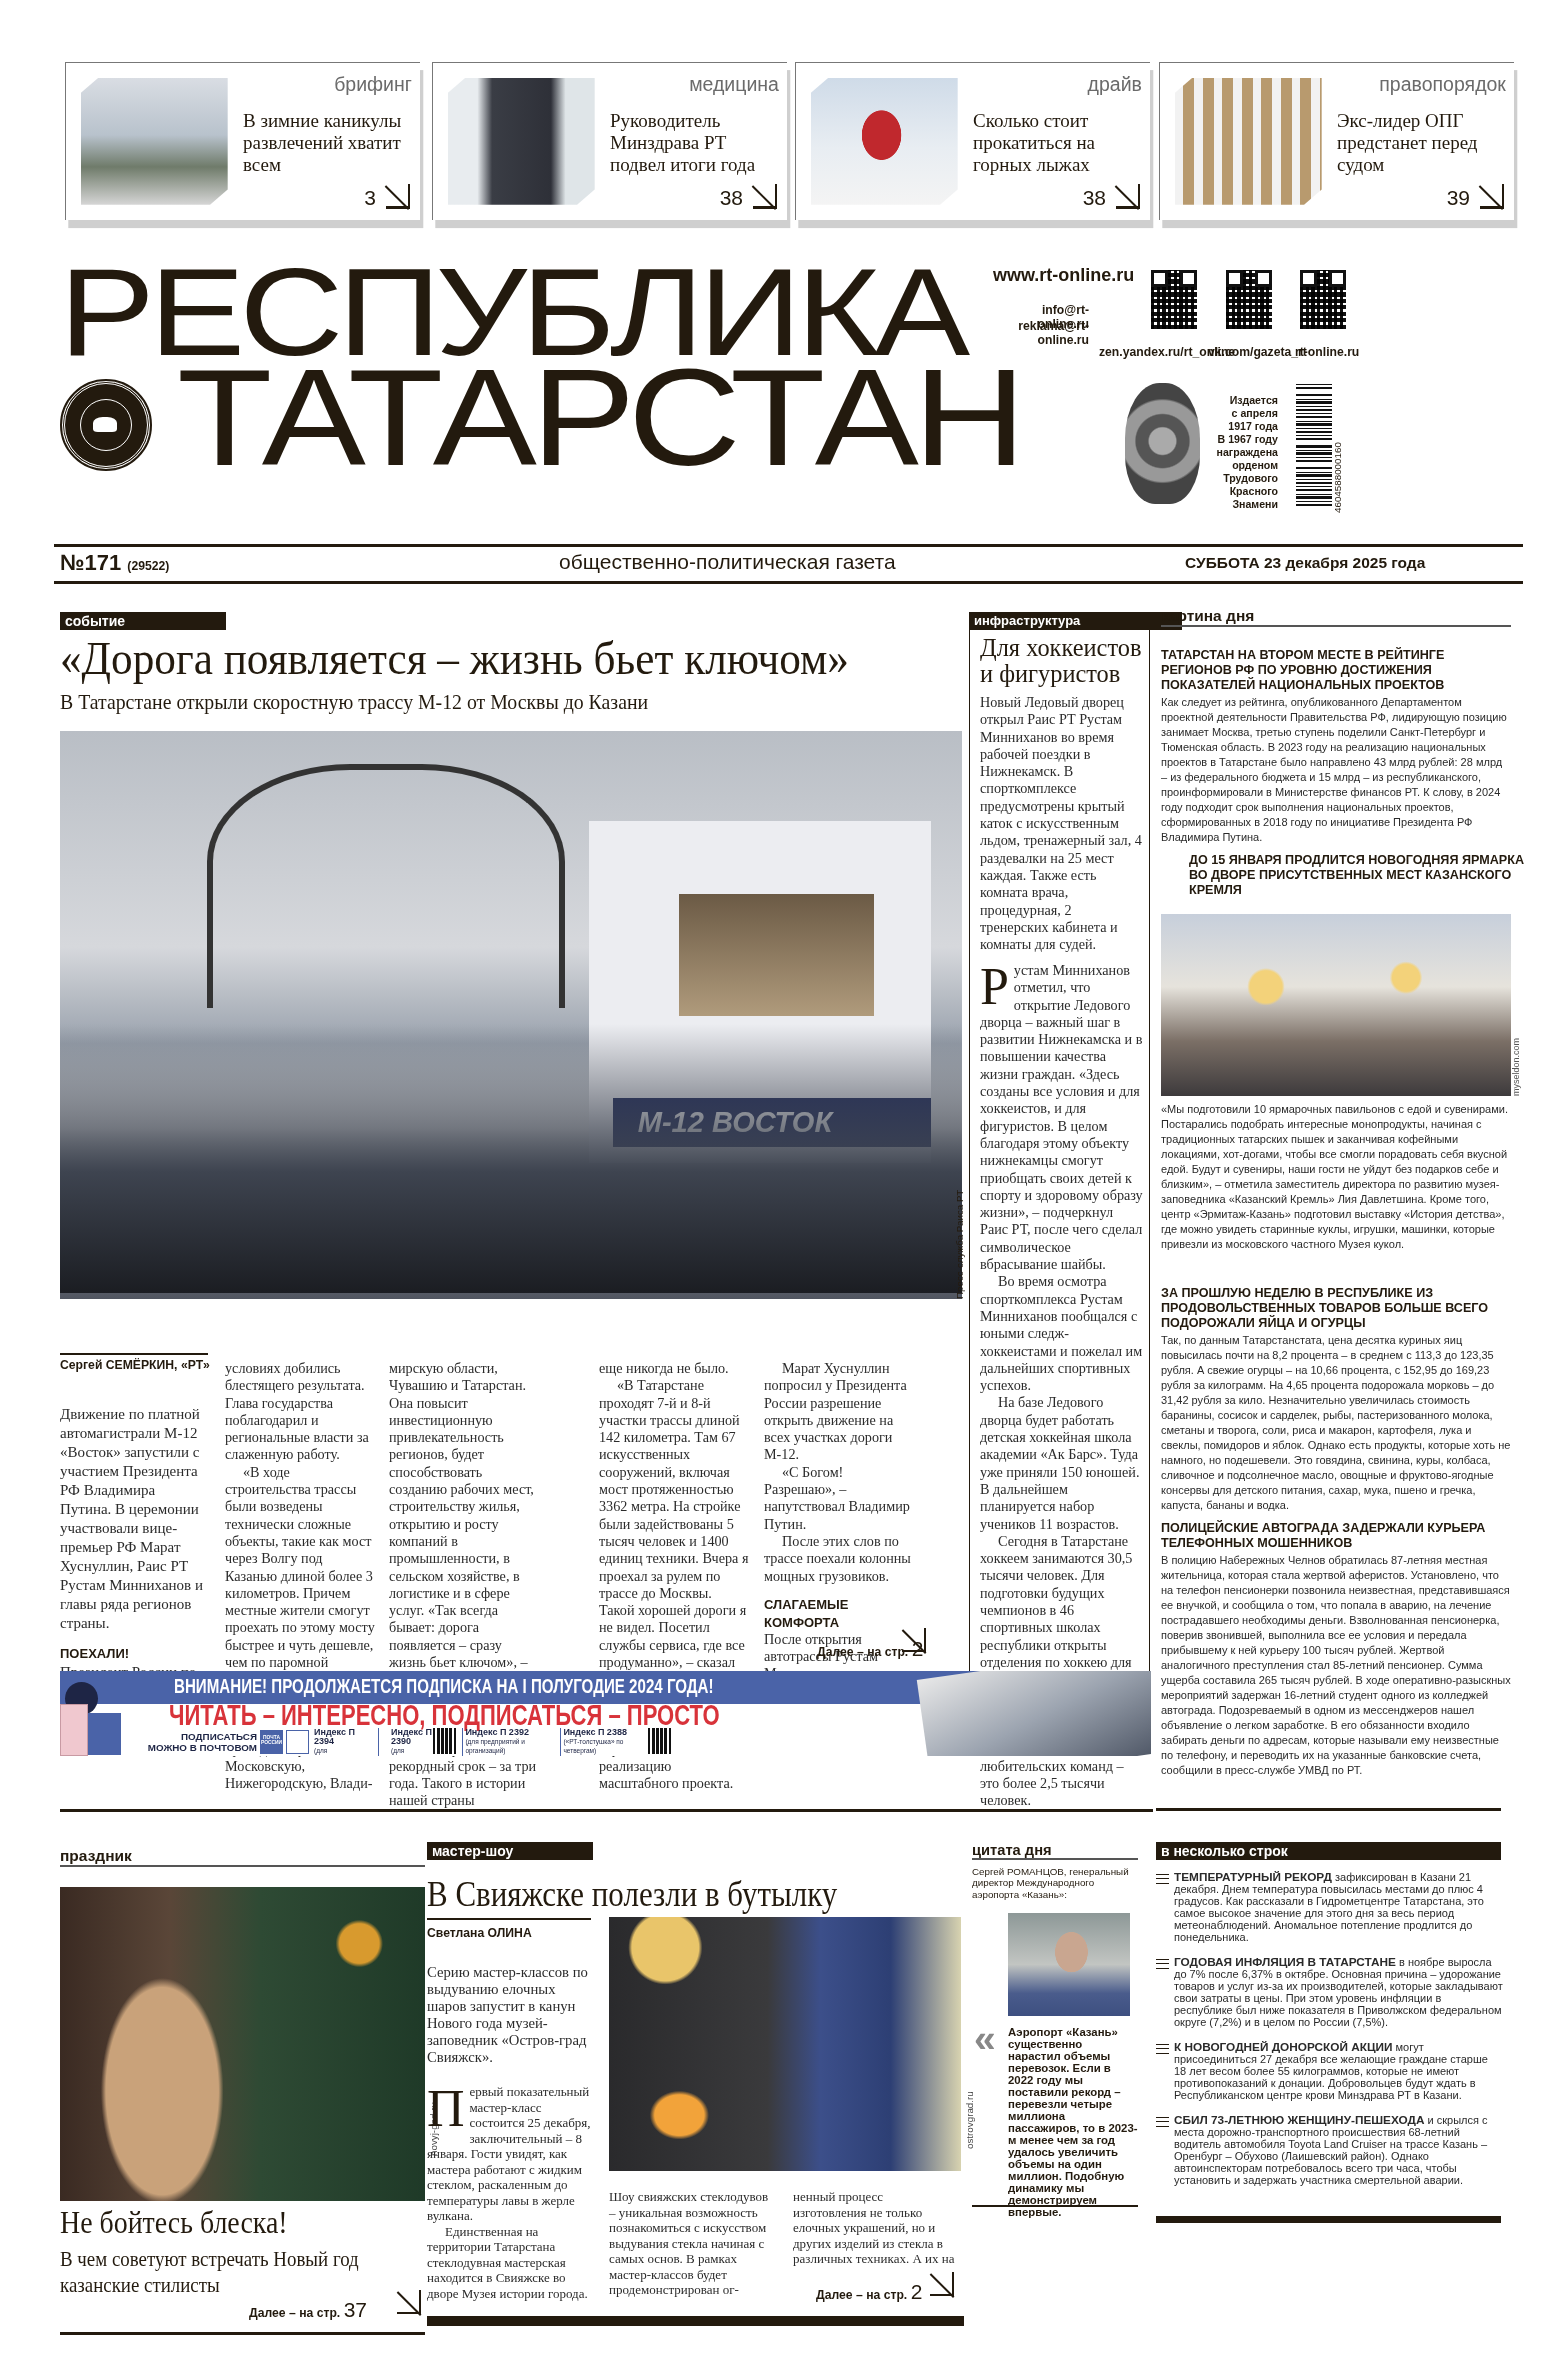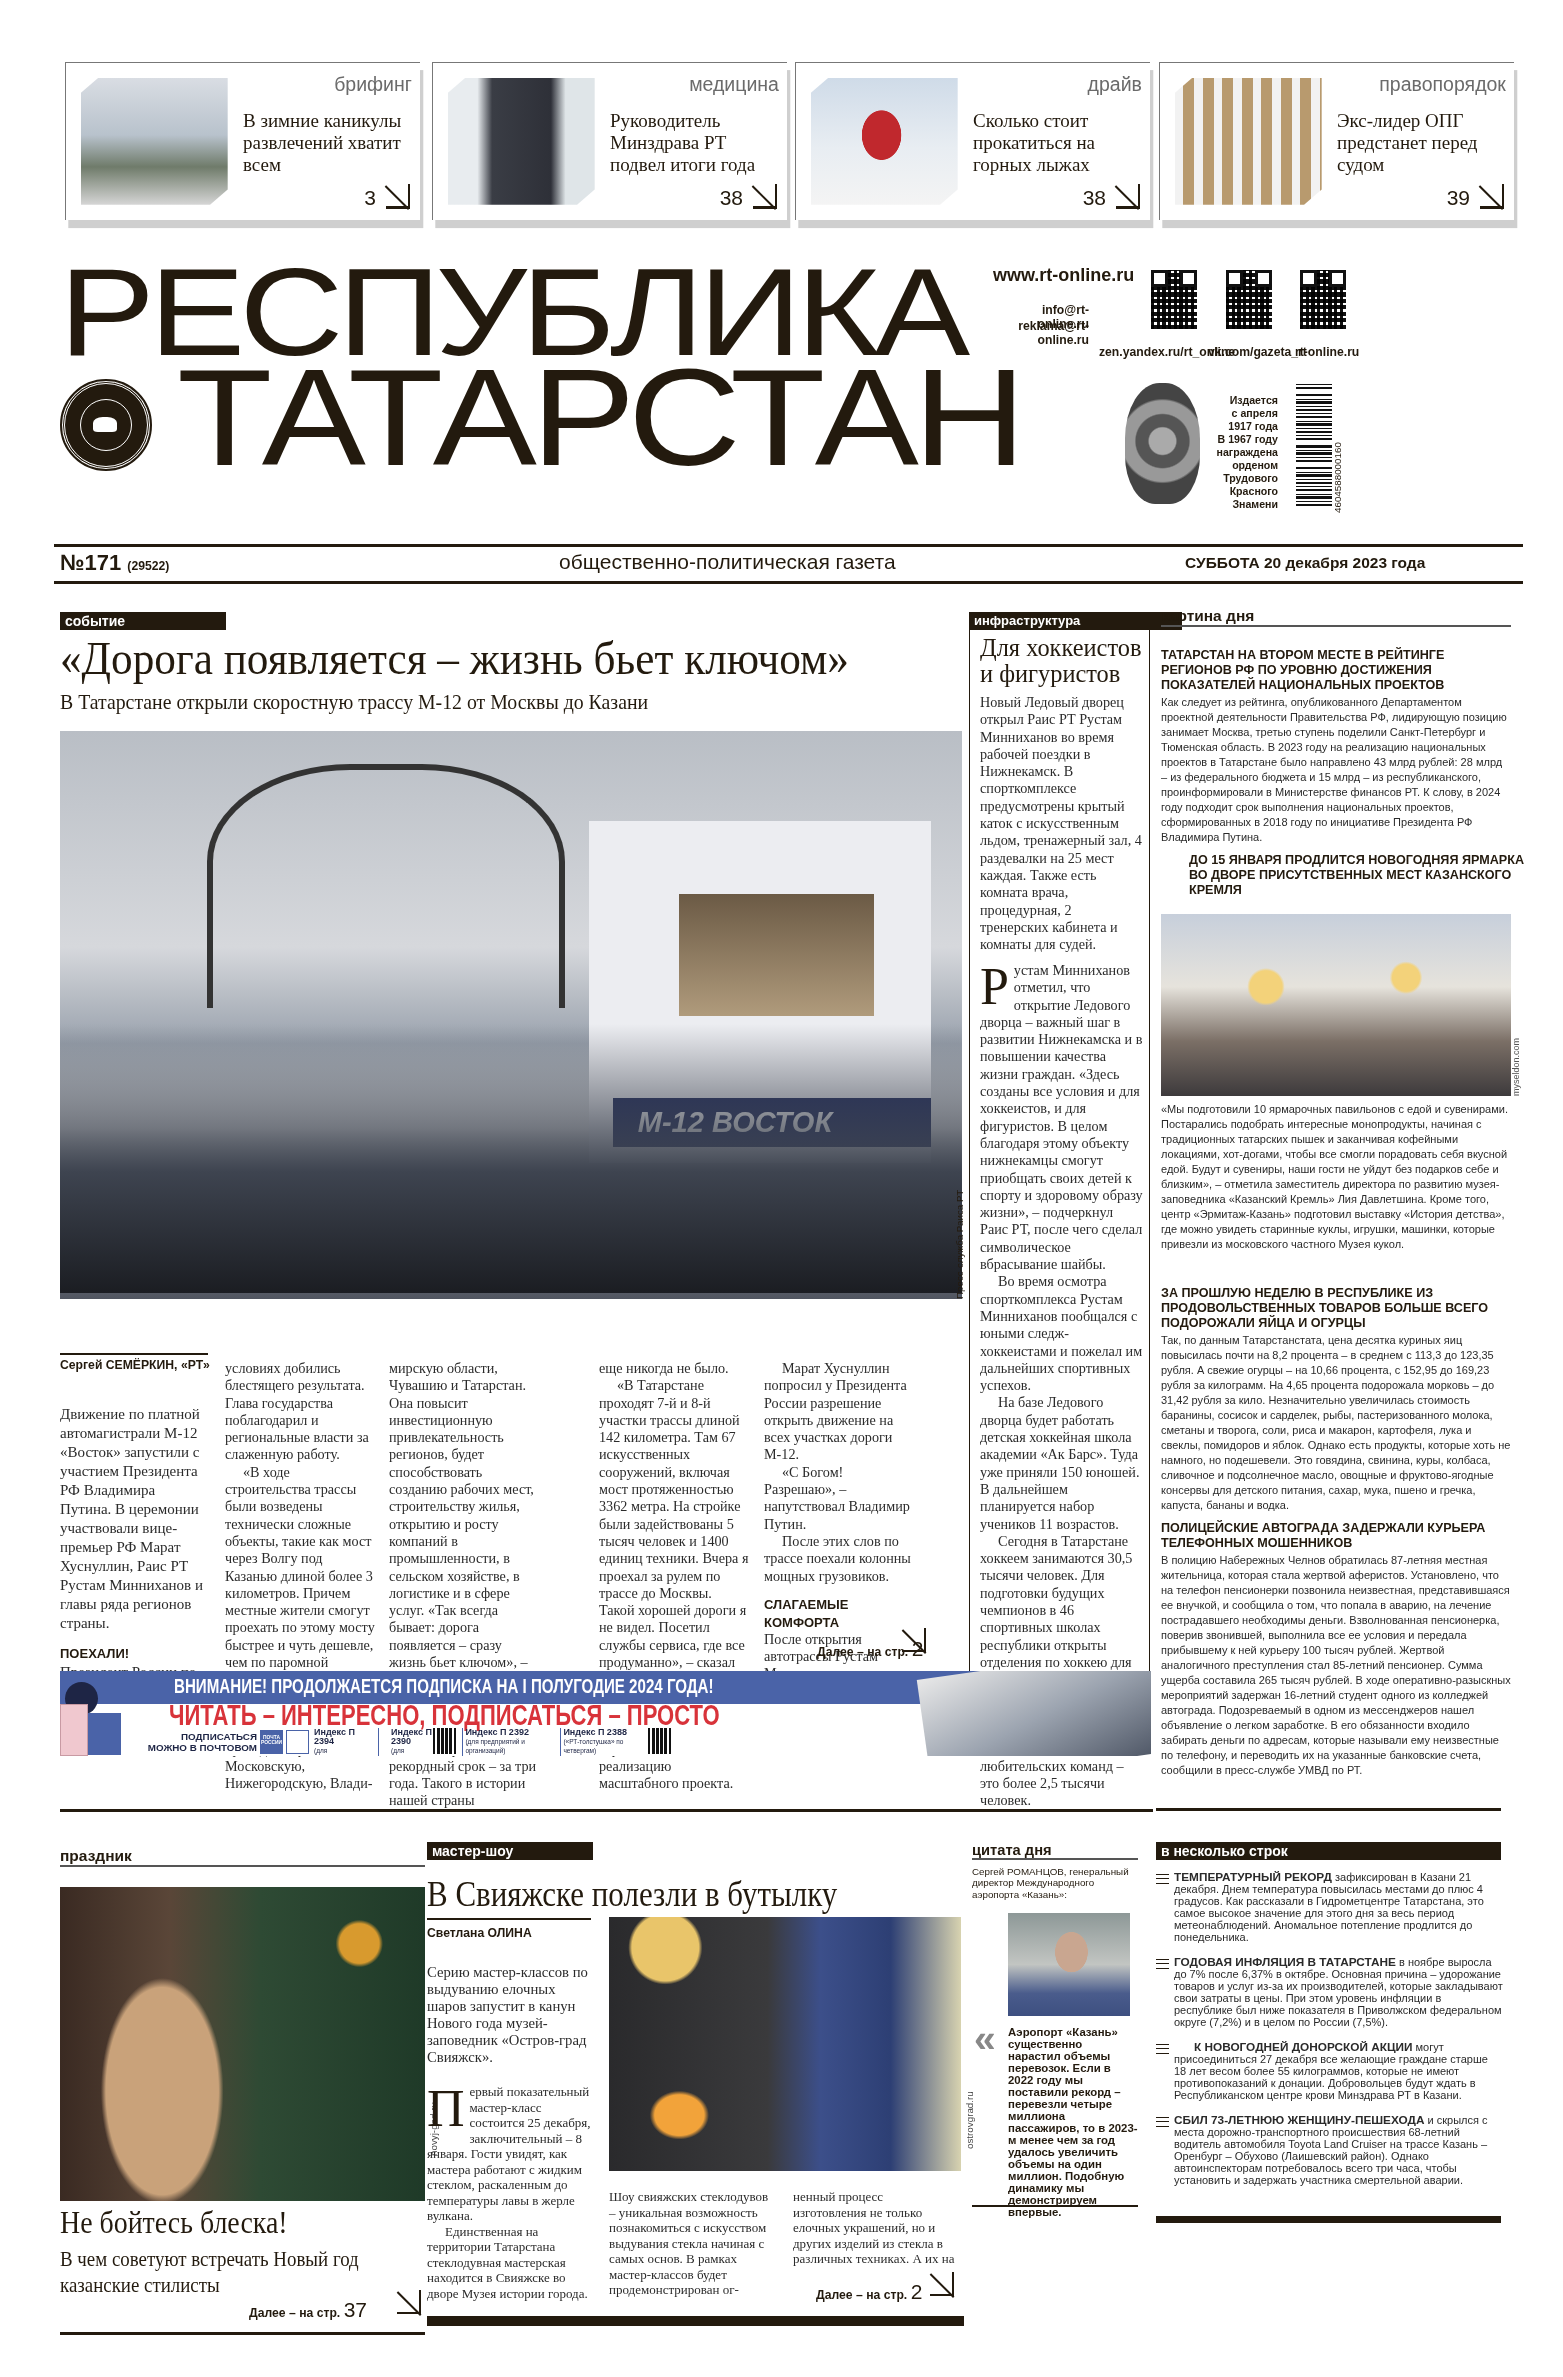--- a/index.html
+++ b/index.html
@@ -120,21 +120,21 @@
     <div>Трудового</div>
     <div>Красного</div>
     <div>Знамени</div>
 </div>
 <div class="abs" style="left:1296px;top:384px;width:36px;height:122px;background:repeating-linear-gradient(0deg,#111 0 2.4px,#fff 2.4px 4.1px,#111 4.1px 4.9px,#fff 4.9px 7.3px);"></div>
 <div class="abs sans" style="left:1332px;top:513px;font-size:9.8px;color:#231a0e;transform:rotate(-90deg);transform-origin:left top;width:122px;">4604588000160</div>
 
 <div class="rule" style="left:54px;top:544px;width:1469px;height:3.3px;"></div>
 <div class="abs sans" style="left:60px;top:550px;font-size:22px;font-weight:700;color:#231a0e;"><span>№171</span> <span style="font-size:12.2px;">(29522)</span></div>
 <div class="abs sans" style="left:559px;top:550px;font-size:21px;color:#231a0e;">общественно-политическая газета</div>
-<div class="abs sans" style="left:1185px;top:554px;font-size:15.5px;font-weight:700;color:#231a0e;">СУББОТА 20 декабря 2023 года</div>
+<div class="abs sans" style="left:1185px;top:554px;font-size:15.5px;font-weight:700;color:#231a0e;">СУББОТА 23 декабря 2025 года</div>
 <div class="rule" style="left:54px;top:581px;width:1469px;height:3.3px;"></div>
 
 <div class="label-box" style="left:60px;top:612px;width:166px;">событие</div>
 <div class="abs serif" style="left:60px;top:629px;font-size:47px;line-height:59px;color:#231a0e;white-space:nowrap;transform:scaleX(0.92);transform-origin:left;">«Дорога появляется – жизнь бьет ключом»</div>
 <div class="abs serif" style="left:60px;top:689px;font-size:22px;color:#231a0e;white-space:nowrap;transform:scaleX(0.9);transform-origin:left;">В Татарстане открыли скоростную трассу М-12 от Москвы до Казани</div>
 
 <div class="photo-fill" style="left:60px;top:731px;width:902px;height:568px;background:linear-gradient(180deg,#b9bec5 0%,#d6d8dc 38%,#9aa2ad 55%,#efefef 70%,#505560 100%);">
   <div style="position:absolute;left:147px;top:33px;width:358px;height:244px;border:6.5px solid #333;border-bottom:none;border-radius:40% 40% 0 0;"></div>
   <div style="position:absolute;left:529px;top:90px;width:342px;height:342px;background:#ecedf1;">
     <div style="position:absolute;left:90px;top:73px;width:195px;height:122px;background:linear-gradient(180deg,#6b5a45,#b09b7c);"></div>
@@ -265,17 +265,17 @@
 <div class="abs sans" style="left:972px;top:1866px;width:166px;font-size:9.8px;line-height:11.4px;color:#231a0e;">Сергей РОМАНЦОВ, генеральный директор Международного аэропорта «Казань»:</div>
 <div class="photo-fill" style="left:1008px;top:1913px;width:122px;height:103px;background:radial-gradient(ellipse 22% 32% at 52% 38%,#c9a690 0 60%,transparent 62%),linear-gradient(180deg,#8d9897 0%,#c2c5c2 50%,#4a5c8c 78%,#3d4f80 100%);"></div>
 <div class="abs sans" style="left:974px;top:2022px;font-size:39px;font-weight:700;color:#888;line-height:33px;">«</div>
 <div class="abs sans" style="left:1008px;top:2026px;width:130px;font-size:11.4px;line-height:12px;font-weight:700;color:#231a0e;">Аэропорт «Казань» существенно нарастил объемы перевозок. Если в 2022 году мы поставили рекорд – перевезли четыре миллиона пассажиров, то в 2023-м менее чем за год удалось увеличить объемы на один миллион. Подобную динамику мы демонстрируем впервые.</div>
 <div class="rule" style="left:972px;top:2205px;width:166px;height:2.4px;"></div>
 
 <div class="label-box" style="left:1156px;top:1842px;width:345px;font-size:14px;">в несколько строк</div>
 <ul class="right-news brief" style="left:1156px;top:1871px;width:347px;font-size:11px;line-height:12px;">
   <li><b style="font-size:11.8px;">ТЕМПЕРАТУРНЫЙ РЕКОРД</b> <span>зафиксирован в Казани 21 декабря. Днем температура повысилась местами до плюс 4 градусов. Как рассказали в Гидрометцентре Татарстана, это самое высокое значение для этого дня за весь период метеонаблюдений. Аномальное потепление продлится до понедельника.</span></li>
   <li><b style="font-size:11.8px;">ГОДОВАЯ ИНФЛЯЦИЯ В ТАТАРСТАНЕ</b> <span>в ноябре выросла до 7% после 6,37% в октябре. Основная причина – удорожание товаров и услуг из-за их производителей, которые закладывают свои затраты в цены. При этом уровень инфляции в республике был ниже показателя в Приволжском федеральном округе (7,2%) и в целом по России (7,5%).</span></li>
-  <li><b style="font-size:11.8px;margin-left:20px;">К НОВОГОДНЕЙ ДОНОРСКОЙ АКЦИИ</b> <span>могут присоединиться 27 декабря все желающие граждане старше 18 лет весом более 55 килограммов, которые не имеют противопоказаний к донации. Добровольцев будут ждать в Республиканском центре крови Минздрава РТ в Казани.</span></li>
+  <li><b style="font-size:11.8px;">К НОВОГОДНЕЙ ДОНОРСКОЙ АКЦИИ</b> <span>могут присоединиться 27 декабря все желающие граждане старше 18 лет весом более 55 килограммов, которые не имеют противопоказаний к донации. Добровольцев будут ждать в Республиканском центре крови Минздрава РТ в Казани.</span></li>
   <li><b style="font-size:11.8px;">СБИЛ 73-ЛЕТНЮЮ ЖЕНЩИНУ-ПЕШЕХОДА</b> <span>и скрылся с места дорожно-транспортного происшествия 68-летний водитель автомобиля Toyota Land Cruiser на трассе Казань – Оренбург – Обухово (Лаишевский район). Однако автоинспекторам потребовалось всего три часа, чтобы установить и задержать участника смертельной аварии.</span></li>
 </ul>
 <div class="rule" style="left:1156px;top:2216px;width:345px;height:6.5px;"></div>
 
 
 </body></html>

